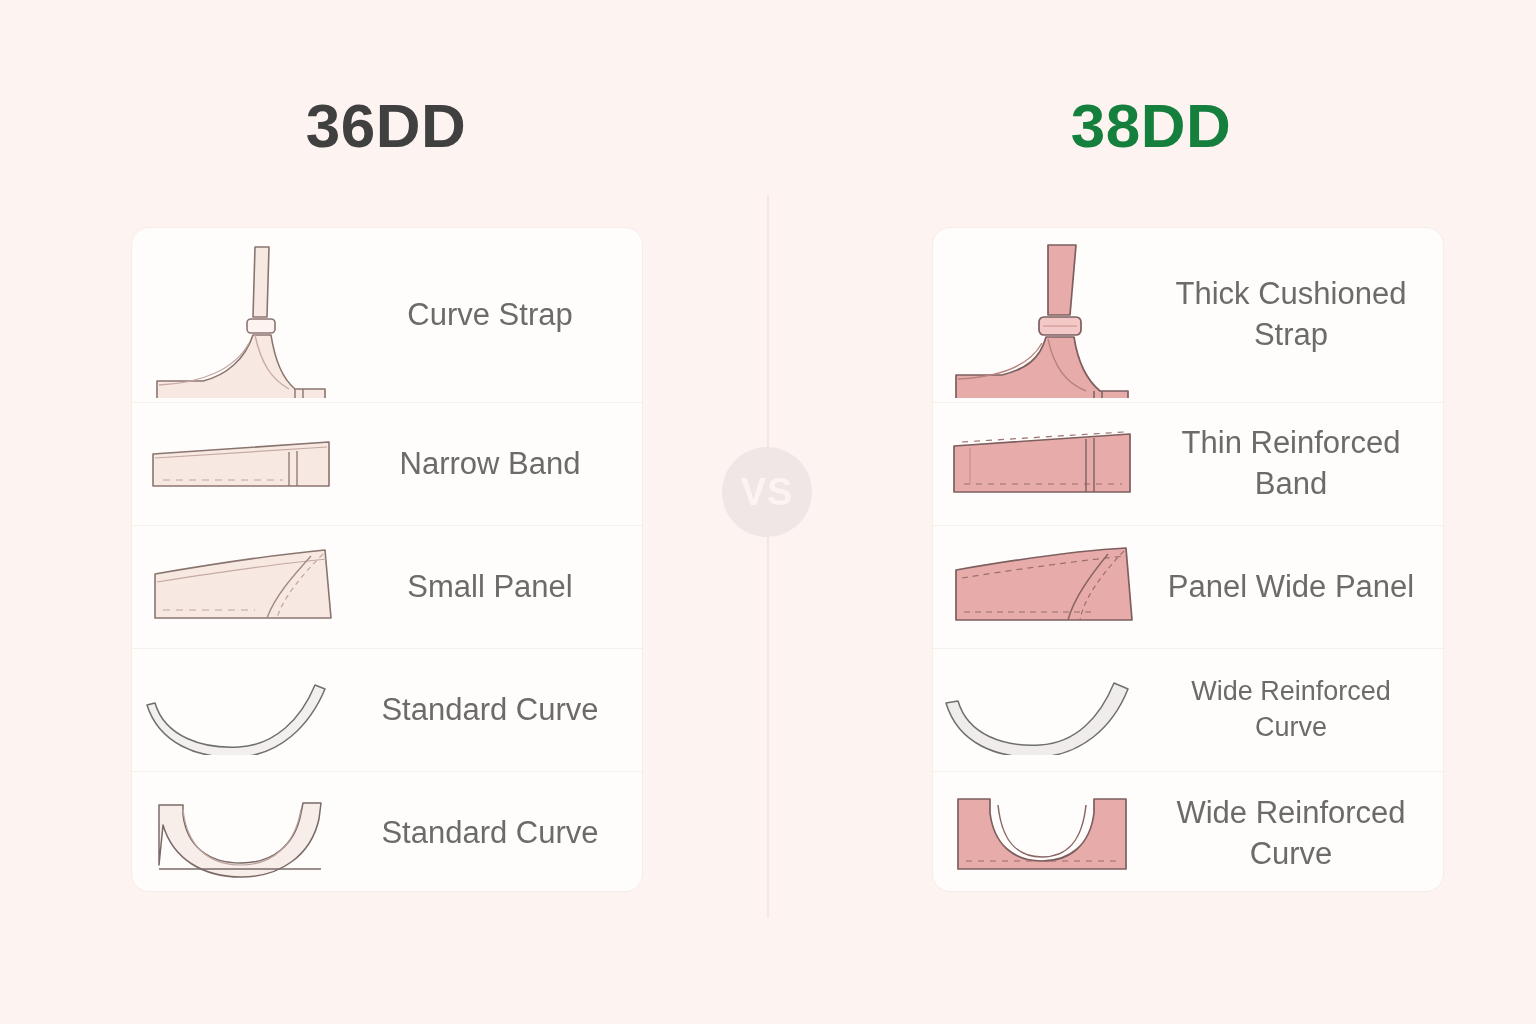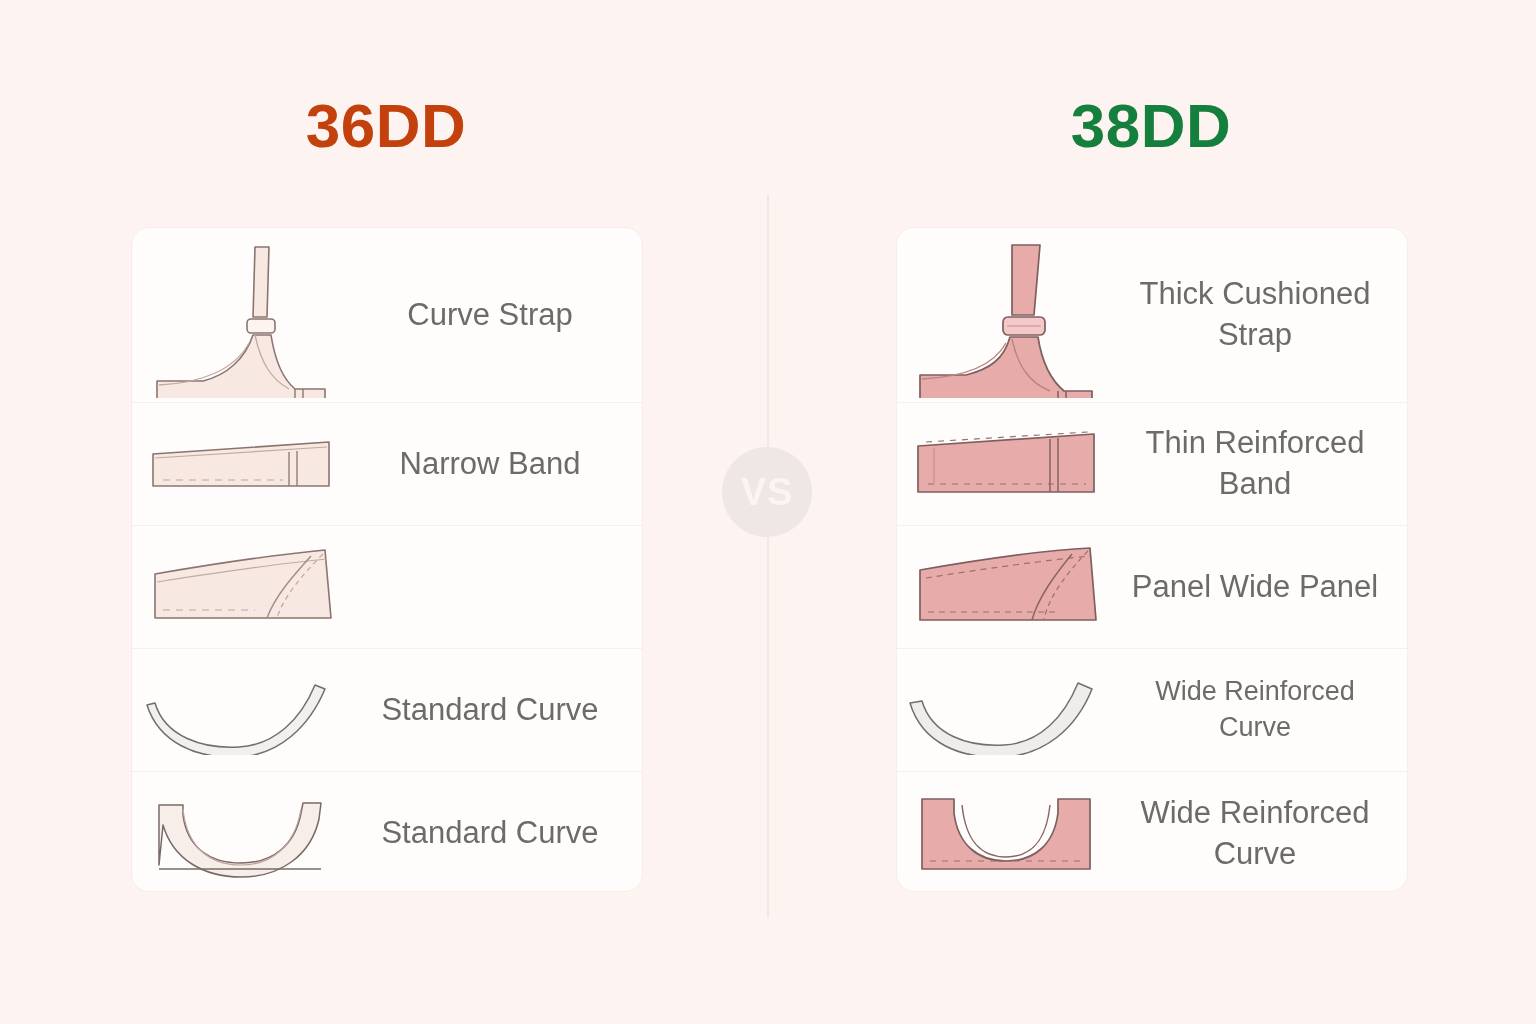--- a/index.html
+++ b/index.html
@@ -27,21 +27,21 @@
     top: 95px;
     font-size: 62px;
     font-weight: bold;
     letter-spacing: 0.5px;
     text-align: center;
     line-height: 1;
   }
   .title-left {
     left: 130px;
     width: 512px;
-    color: #c2410c;
+    color: #404040;
   }
   .title-right {
     left: 895px;
     width: 512px;
     color: #15803d;
   }
 
   
   .divider {
     position: absolute;
@@ -74,21 +74,21 @@
     top: 227px;
     width: 512px;
     height: 665px;
     background: #fffdfc;
     border: 1px solid #f6ece9;
     border-radius: 18px;
     box-sizing: border-box;
     overflow: hidden;
   }
   .card-left  { left: 131px; }
-  .card-right { left: 896px; }
+  .card-right { left: 932px; }
 
   .row {
     display: flex;
     align-items: center;
     height: 123px;
     border-bottom: 1px solid #f7efec;
     box-sizing: border-box;
   }
   .row:last-child { border-bottom: none; }
   .row.tall { height: 175px; }
@@ -165,20 +165,21 @@
         <svg width="200" height="90" viewBox="0 0 200 90">
           <g fill="#f8e8e2" stroke="#8a7470" stroke-width="1.6" stroke-linejoin="round">
             <path d="M12 32 C70 22 140 12 182 8 L188 76 L12 76 Z"></path>
           </g>
           <path d="M14 40 C72 31 140 21 184 17" fill="none" stroke="#c4a9a3" stroke-width="1.2"></path>
           <path d="M168 14 C150 34 132 54 124 76" fill="none" stroke="#a08b86" stroke-width="1.4"></path>
           <path d="M180 12 C158 34 140 56 134 76" fill="none" stroke="#bfa49e" stroke-width="1.2" stroke-dasharray="5 4"></path>
           <path d="M20 68 L112 68" fill="none" stroke="#bfa49e" stroke-width="1.2" stroke-dasharray="7 6"></path>
         </svg>
       </div>
+      <div class="row-label">Small Panel</div>
     </div>
 
     <div class="row">
       <div class="row-art">
         <svg width="200" height="90" viewBox="0 0 200 90">
           <path d="M12 38 C22 72 60 84 96 82 C132 80 158 54 172 20
                    L182 24 C166 62 136 90 96 92 C54 94 16 78 4 40 Z" fill="#f2efee" stroke="#6f6f6f" stroke-width="1.5" stroke-linejoin="round"></path>
         </svg>
       </div>
       <div class="row-label">Standard Curve</div>

